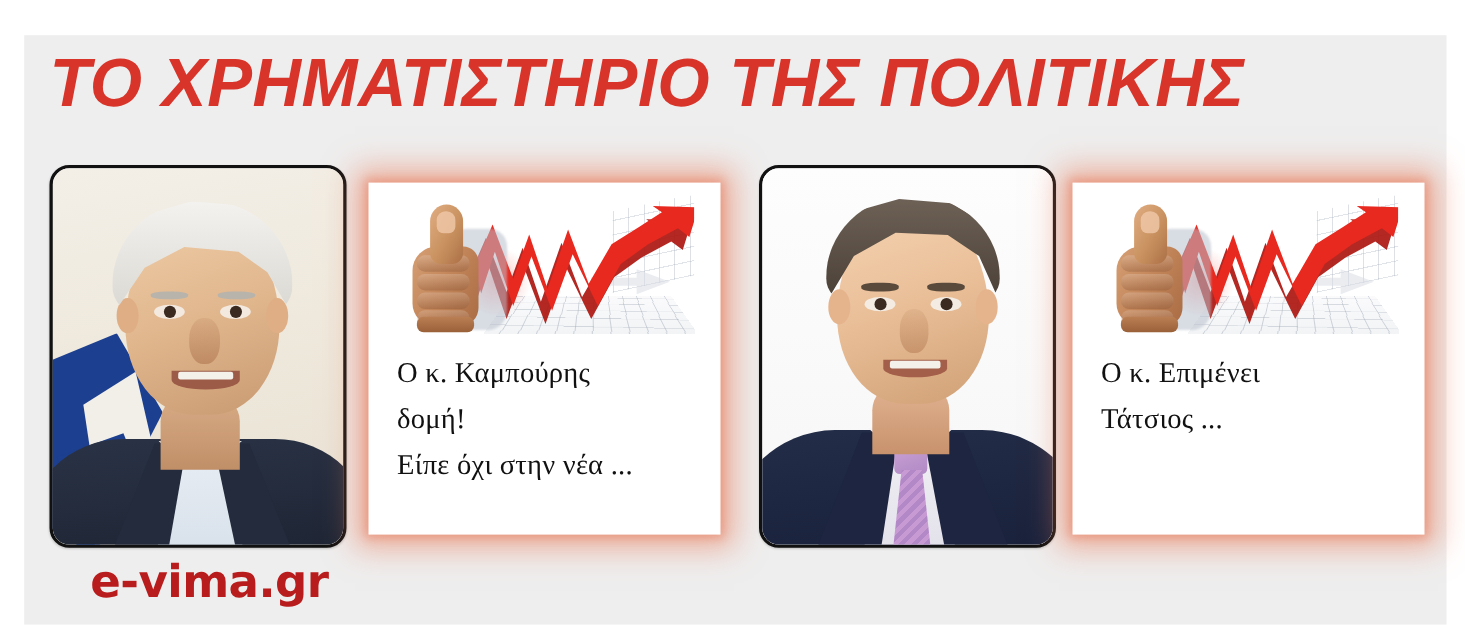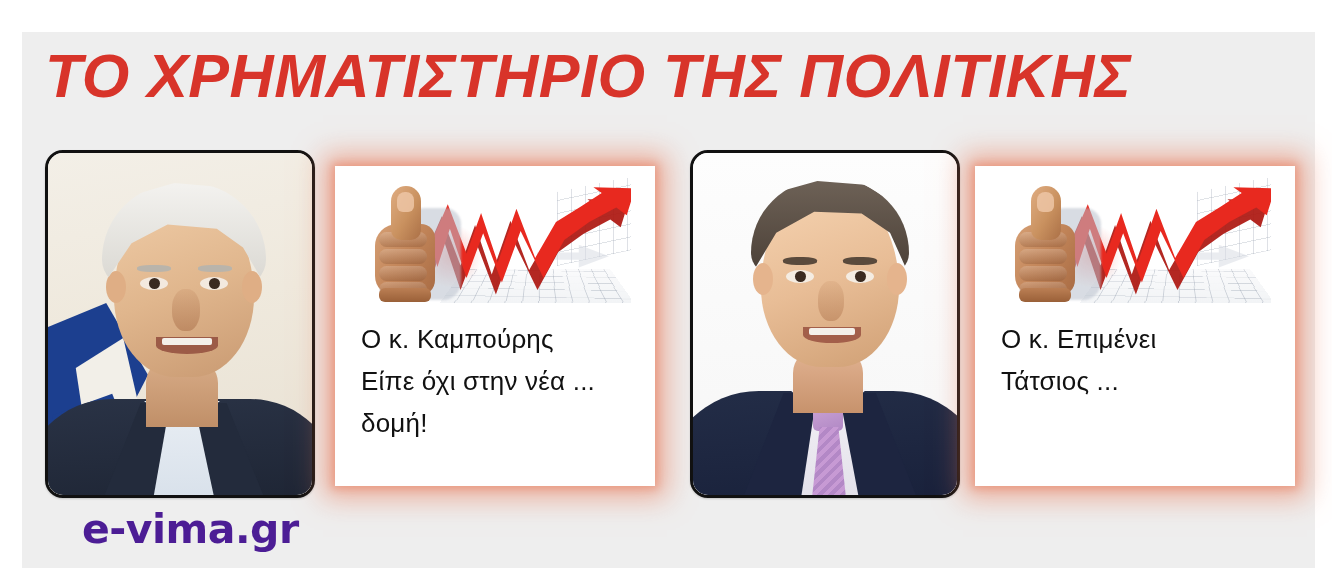--- a/index.html
+++ b/index.html
@@ -211,32 +211,32 @@
   .wrist {
     position:absolute; left:10px; top:104px; width:52px; height:14px;
     background: linear-gradient(180deg,#bb7f54,#9a6038); border-radius:6px;
   }
 
   
   .quote-text {
     position:absolute;
     left: 26px; right: 16px; top: 152px;
     color:#111111;
-    font-family: Liberation Sans, sans-serif;
+    font-family: Liberation Serif, serif;
     font-size: 26px;
     line-height: 1.62;
     letter-spacing: 0.2px;
   }
   .quote-text .ln { display:block; white-space:nowrap; }
 
   
   #logo {
     position:absolute;
     left: 82px; top: 505px;
-    color:#4c1d95;
+    color:#b91c1c;
     font-family: "DejaVu Sans", sans-serif;
     font-weight: 700;
     font-size: 41px;
     letter-spacing: -0.5px;
     white-space: nowrap;
   }
 </style>
 </head>
 <body>
 
@@ -294,22 +294,22 @@
         <div class="knuckle k2"></div>
         <div class="knuckle k3"></div>
         <div class="knuckle k4"></div>
         <div class="thumb-up"></div>
         <div class="thumb-nail"></div>
         <div class="wrist"></div>
       </div>
     </div>
     <div class="quote-text">
       <span class="ln">Ο κ. Καμπούρης</span>
+      <span class="ln">δομή!</span>
       <span class="ln">Είπε όχι στην νέα ...</span>
-      <span class="ln">δομή!</span>
     </div>
   </div>
 
   <div class="photo-frame" id="photo-2">
     <div class="photo-canvas">
       <div class="bg2"></div>
 
       <div class="shoulders" style="left:-30px; top:238px; width:326px; height:120px; background:linear-gradient(175deg,#232d47 0%,#18203a 100%); border-radius:96px 96px 0 0;"></div>
       <div class="shirt" style="left:86px; top:240px; width:96px; height:110px; background:linear-gradient(180deg,#f3f1f6,#e2e0e9); clip-path:polygon(24% 0,76% 0,94% 100%,6% 100%);"></div>
       <div class="lapel" style="left:48px; top:240px; width:76px; height:110px; background:#1d2540; clip-path:polygon(56% 0,100% 0,78% 100%,0 100%);"></div>

